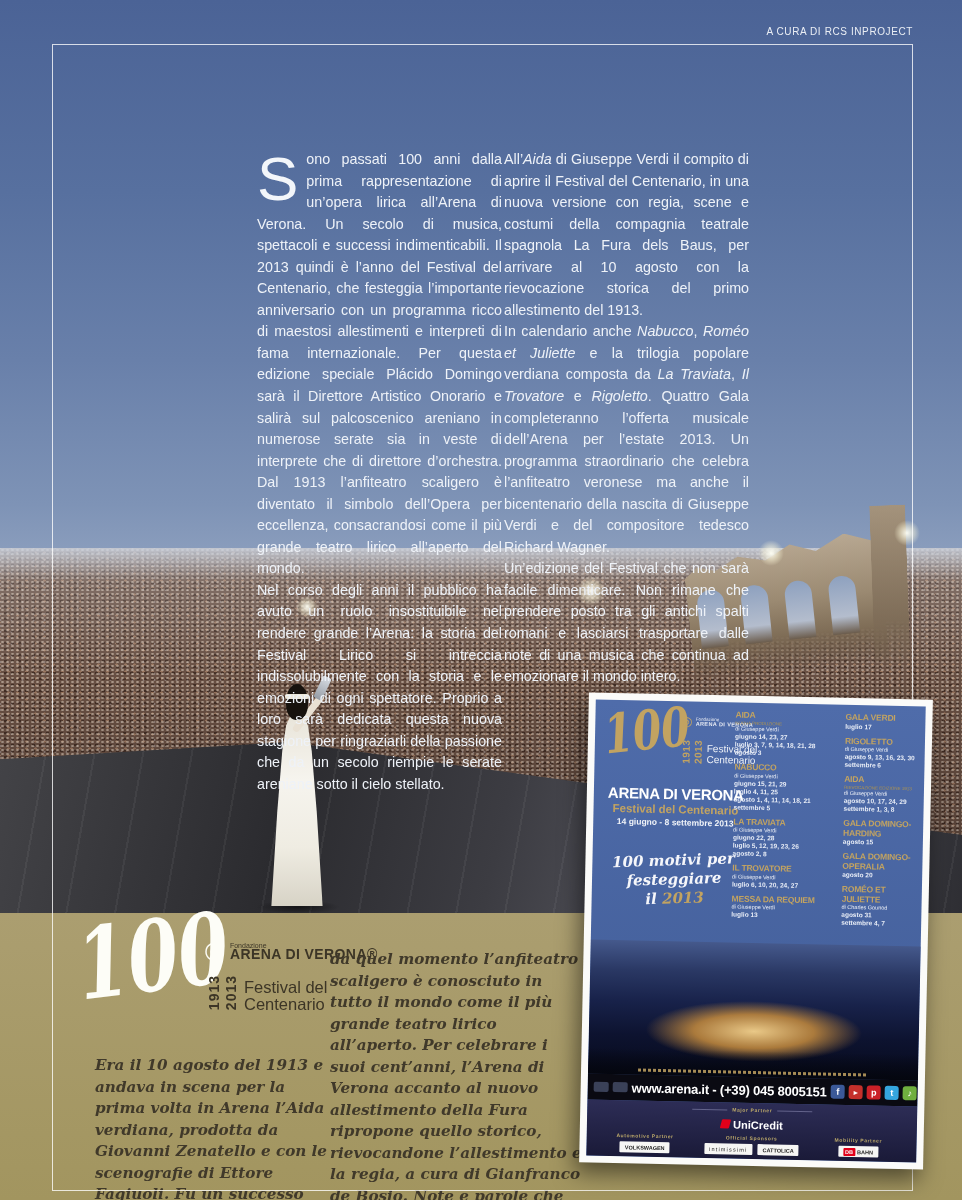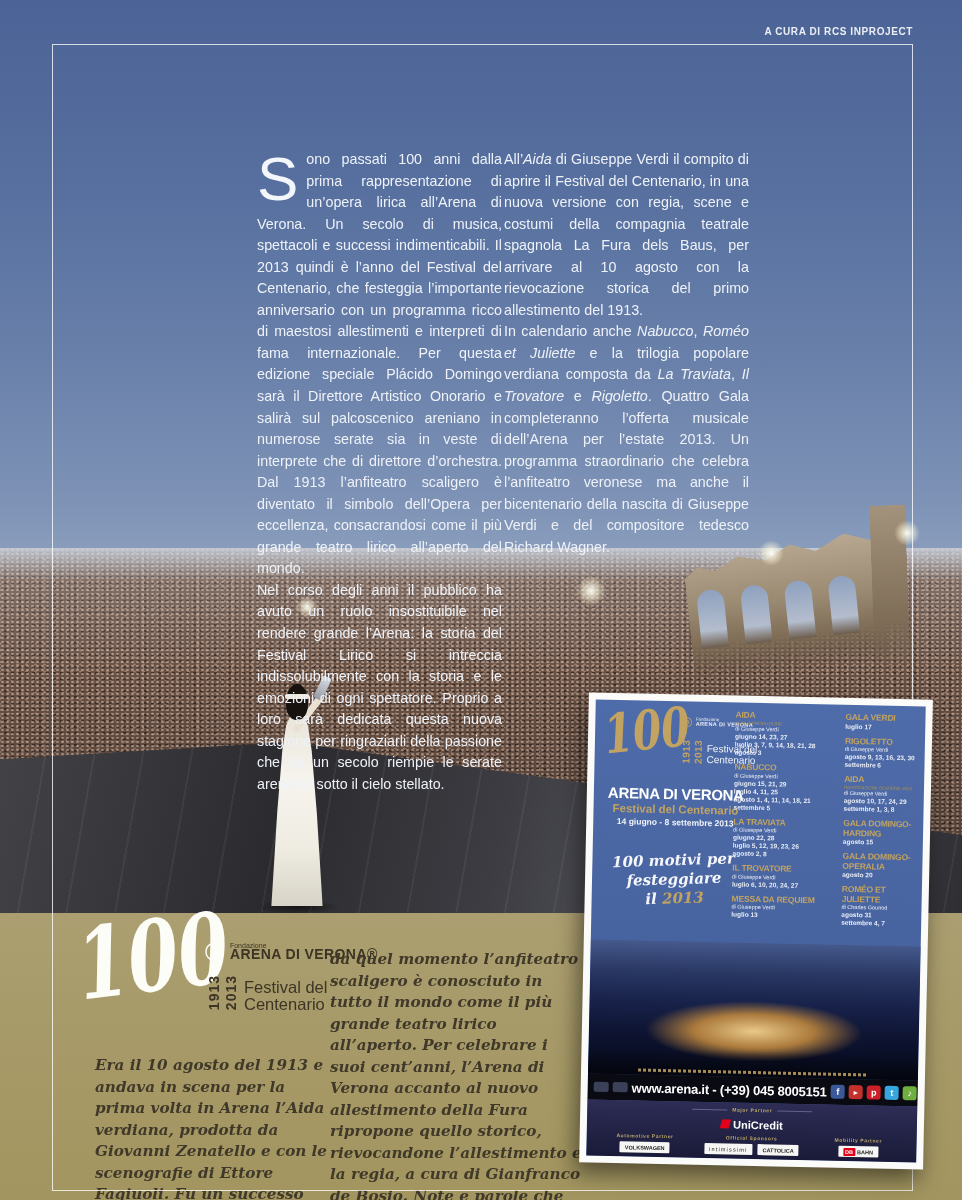--- a/index.html
+++ b/index.html
@@ -50,21 +50,21 @@
   .headband{position:absolute;left:21px;top:10px;width:24px;height:5px;background:#ece7da;border-radius:2px;}
   .arm{position:absolute;left:41px;top:6px;width:7px;height:46px;background:#e9e1d4;transform:rotate(38deg);border-radius:4px;}
   .prop{position:absolute;left:54px;top:-8px;width:9px;height:24px;border-radius:2px;transform:rotate(26deg);
     background:linear-gradient(#d7dce2,#969da6);}
   .dress{position:absolute;left:1px;top:28px;width:64px;height:194px;
     background:linear-gradient(180deg,#e8e4d9 0%,#f6f4ee 35%,#efece2 70%,#d7d3c6 100%);
     clip-path:polygon(42% 0,58% 0,67% 7%,73% 20%,81% 52%,90% 100%,10% 100%,19% 52%,27% 20%,33% 7%);}
 
   
   .frame{position:absolute;left:52px;top:44px;width:859px;height:1145px;border:1px solid rgba(255,255,255,.78);z-index:6;pointer-events:none;}
-  .credit{position:absolute;right:49px;top:26px;z-index:6;color:#eaeef4;font-size:10px;font-weight:bold;letter-spacing:.6px;}
+  .credit{position:absolute;right:49px;top:26px;z-index:6;color:#eaeef4;font-size:10px;font-weight:normal;letter-spacing:.6px;}
   .title{position:absolute;left:52px;top:56px;width:860px;text-align:center;z-index:6;}
   .title span{display:inline-block;font-family:"Liberation Serif",serif;font-size:65px;color:#f3f6fa;
     transform:scale(.8,1.26);transform-origin:center;white-space:nowrap;text-shadow:0 1px 2px rgba(20,30,50,.25);}
   .col{position:absolute;top:149px;width:245px;z-index:6;color:#eef2f8;font-size:14.3px;line-height:21.55px;
     text-align:justify;hyphens:auto;-webkit-hyphens:auto;}
   .col p{margin:0;}
   .col-left{left:257px;}
   .col-right{left:504px;}
   .dropcap{float:left;font-size:62px;line-height:50px;padding:5px 8px 0 0;color:#f3f6fa;}
   .it{font-style:italic;}
@@ -183,20 +183,21 @@
   <div class="frame"></div>
   <div class="credit">A CURA DI RCS INPROJECT</div>
 
   <div class="col col-left">
     <p><span class="dropcap">S</span><span>ono passati 100 anni dalla prima rappresentazione di un’opera lirica all’Arena di Verona. Un secolo di musica, spettacoli e successi indimenticabili. Il 2013 quindi è l’anno del Festival del Centenario, che festeggia l’importante anniversario con un programma ricco di maestosi allestimenti e interpreti di fama internazionale. Per questa edizione speciale Plácido Domingo sarà il Direttore Artistico Onorario e salirà sul palcoscenico areniano in numerose serate sia in veste di interprete che di direttore d’orchestra. Dal 1913 l’anfiteatro scaligero è diventato il simbolo dell’Opera per eccellenza, consacrandosi come il più grande teatro lirico all’aperto del mondo.</span></p>
     <p>Nel corso degli anni il pubblico ha avuto un ruolo insostituibile nel rendere grande l’Arena: la storia del Festival Lirico si intreccia indissolubilmente con la storia e le emozioni di ogni spettatore. Proprio a loro sarà dedicata questa nuova stagione per ringraziarli della passione che da un secolo riempie le serate areniane sotto il cielo stellato.</p>
   </div>
   <div class="col col-right">
     <p><span>All’</span><span class="it">Aida</span><span> di Giuseppe Verdi il compito di aprire il Festival del Centenario, in una nuova versione con regia, scene e costumi della compagnia teatrale spagnola La Fura dels Baus, per arrivare al 10 agosto con la rievocazione storica del primo allestimento del 1913.</span></p>
     <p><span>In calendario anche </span><span class="it">Nabucco</span><span>, </span><span class="it">Roméo et Juliette</span><span> e la trilogia popolare verdiana composta da </span><span class="it">La Traviata</span><span>, </span><span class="it">Il Trovatore</span><span> e </span><span class="it">Rigoletto</span><span>. Quattro Gala completeranno l’offerta musicale dell’Arena per l’estate 2013. Un programma straordinario che celebra l’anfiteatro veronese ma anche il bicentenario della nascita di Giuseppe Verdi e del compositore tedesco Richard Wagner.</span></p>
+    <p>Un’edizione del Festival che non sarà facile dimenticare. Non rimane che prendere posto tra gli antichi spalti romani e lasciarsi trasportare dalle note di una musica che continua ad emozionare il mondo intero.</p>
   </div>
 
   <div class="band">
     <div class="b100">100</div>
     <div class="b-fond">
       <span class="spiral">◎</span>
       <span class="fond-txt">
         <div class="fond-small">Fondazione</div>
         <div class="fond-big">ARENA DI VERONA®</div>
       </span>

